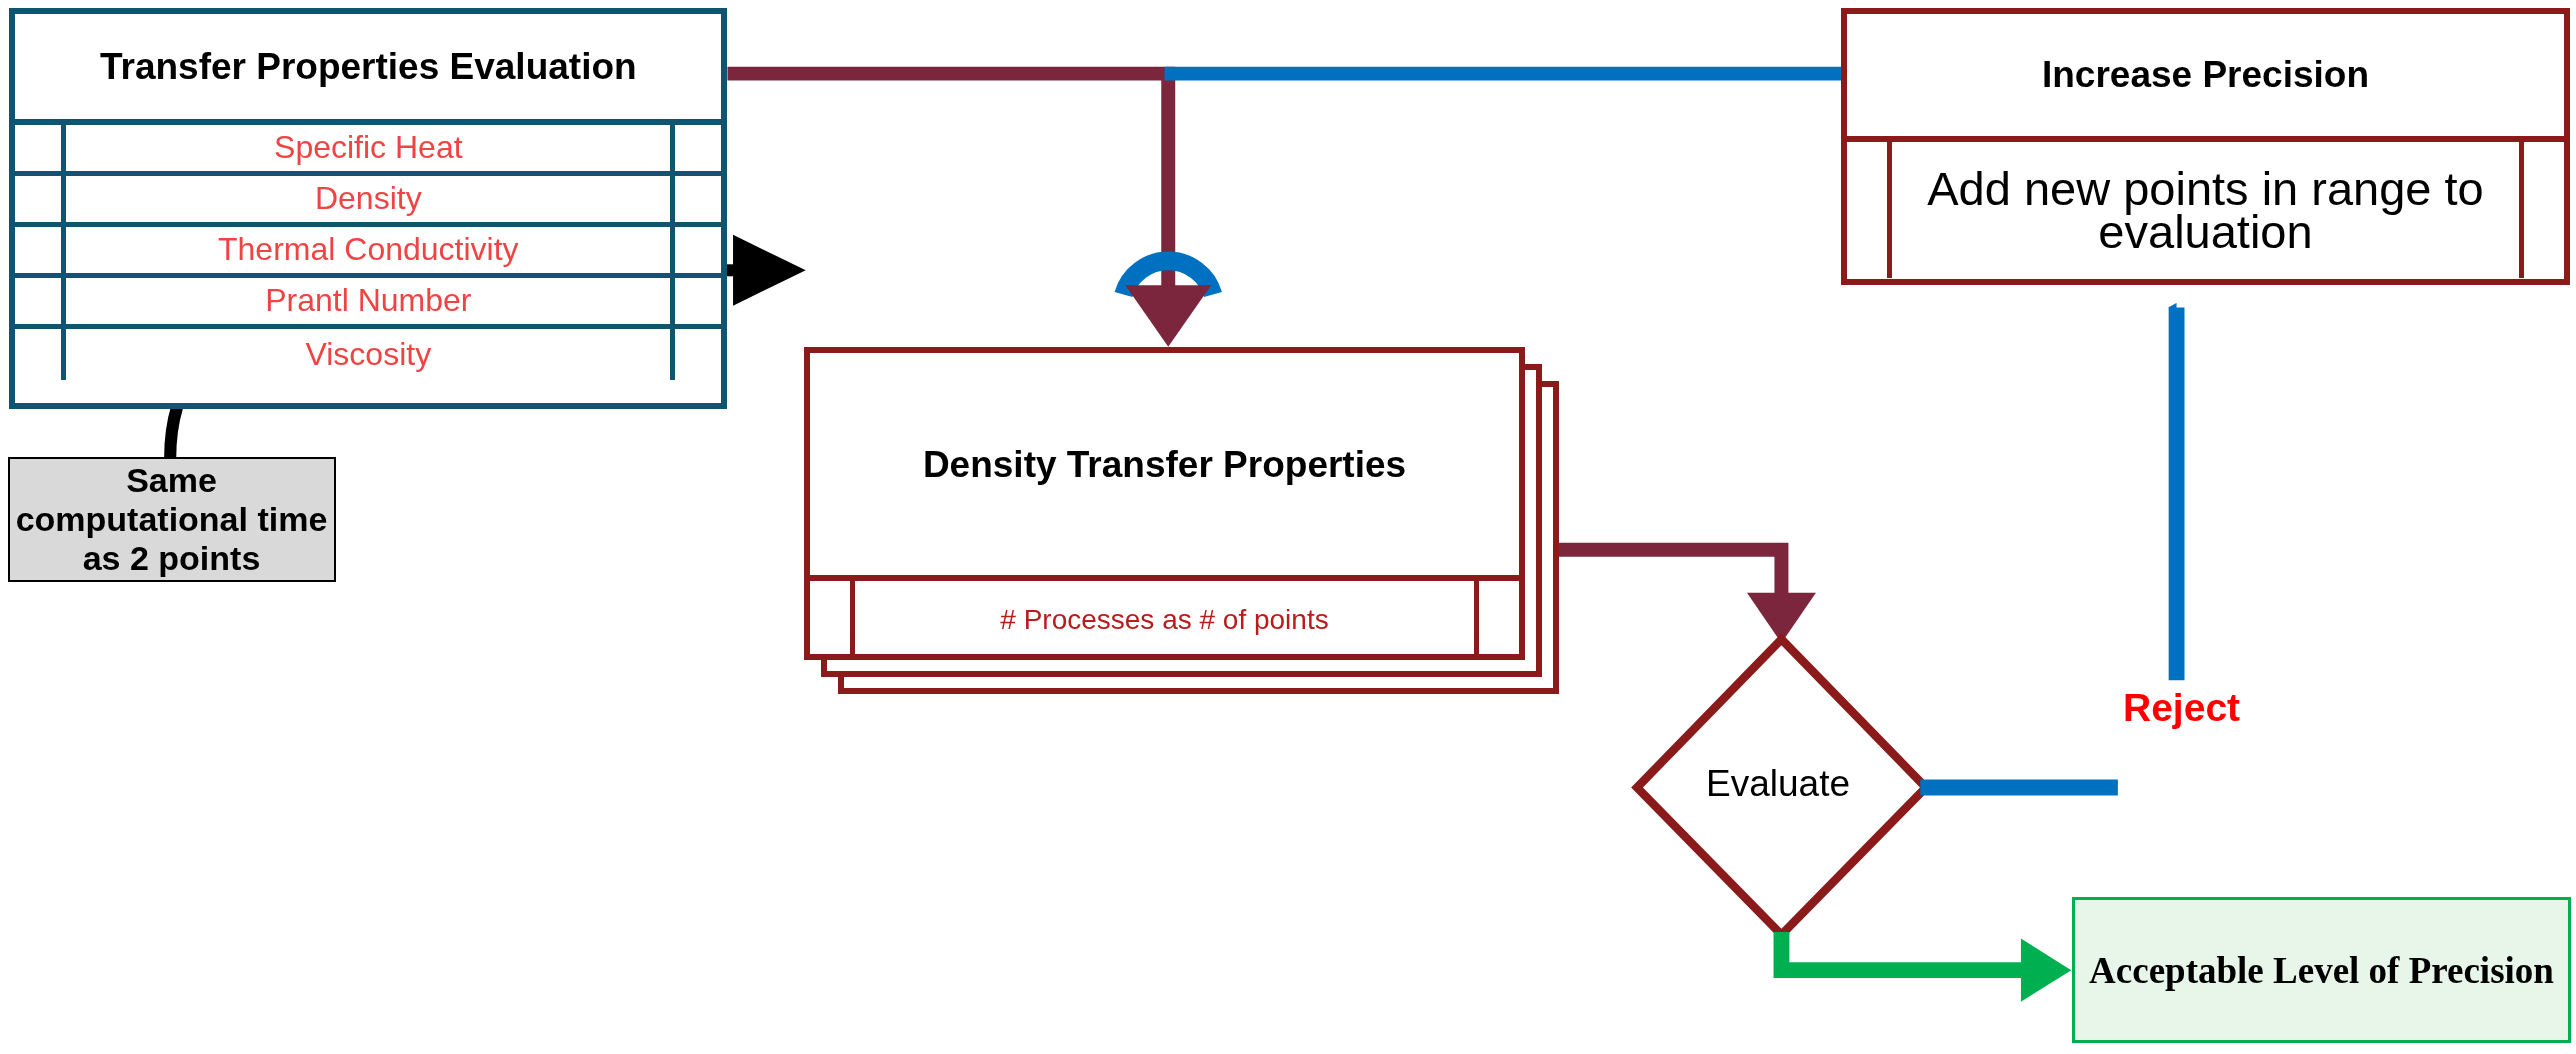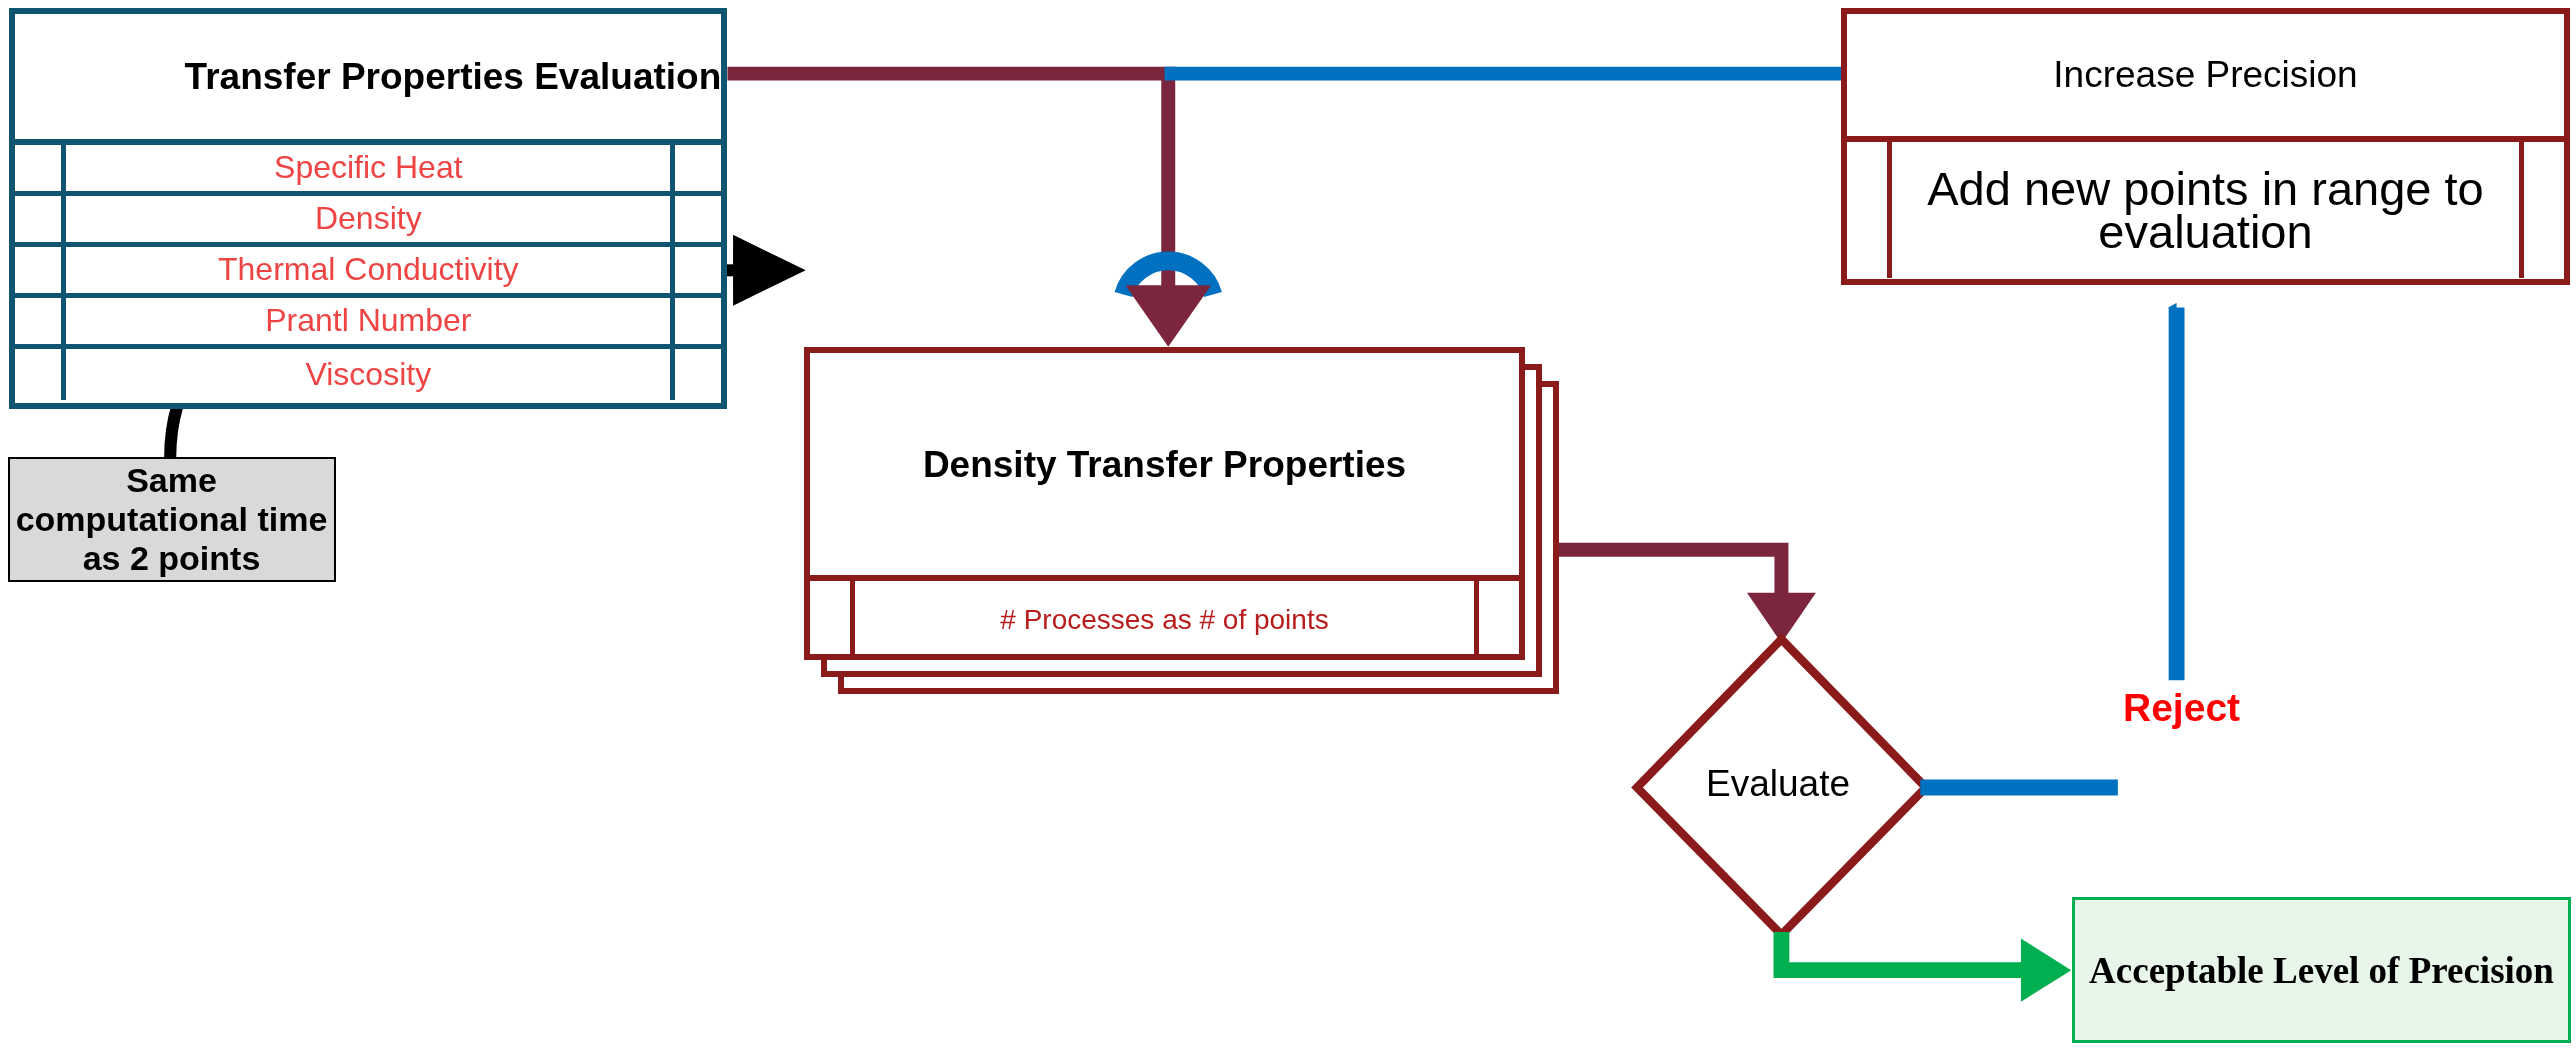--- a/index.html
+++ b/index.html
@@ -4,21 +4,21 @@
 <style>
   html,body{margin:0;padding:0;background:#ffffff;}
   body{font-family:"Liberation Sans", sans-serif;}
   #stage{position:relative;width:2576px;height:1054px;background:#ffffff;overflow:hidden;}
   svg.layer{position:absolute;left:0;top:0;width:2576px;height:1054px;}
 
   .node{position:absolute;box-sizing:border-box;}
 
   
   .tpe{left:9.3px;top:7.5px;width:718px;height:401px;border:6.5px solid #0f5571;background:#ffffff;}
-  .tpe-header{height:131px;display:flex;align-items:center;justify-content:flex-end;
+  .tpe-header{height:111px;display:flex;align-items:center;justify-content:center;
       border-bottom:6.5px solid #0f5571;box-sizing:border-box;}
   .tpe-header span{font-weight:bold;font-size:37px;line-height:39px;text-align:center;color:#000;}
   .tpe-rows{display:flex;flex-direction:column;}
   .tpe-row{display:flex;height:51px;box-sizing:border-box;border-bottom:5.6px solid #0f5571;}
   .tpe-row:last-child{border-bottom:none;}
   .tpe-cap{width:51px;border-right:5.6px solid #0f5571;box-sizing:border-box;}
   .tpe-mid{flex:1;display:flex;align-items:center;justify-content:center;box-sizing:border-box;}
   .tpe-mid span{font-size:32px;color:#ef4444;}
   .tpe-end{width:51px;border-left:5.6px solid #0f5571;box-sizing:border-box;}
 
@@ -35,21 +35,21 @@
   .etp-row{display:flex;height:78px;box-sizing:border-box;}
   .etp-cap{width:45px;border-right:5.6px solid #8b1a1a;box-sizing:border-box;}
   .etp-mid{flex:1;display:flex;align-items:center;justify-content:center;}
   .etp-mid span{font-size:28px;color:#b91c1c;}
   .etp-end{width:45px;border-left:5.6px solid #8b1a1a;box-sizing:border-box;}
 
   
   .inc{left:1841px;top:7.5px;width:729px;height:277px;border:6.5px solid #8b1a1a;background:#fff;}
   .inc-header{height:128px;display:flex;align-items:center;justify-content:center;
       border-bottom:6.5px solid #8b1a1a;box-sizing:border-box;}
-  .inc-header span{font-weight:normal;font-size:37px;color:#000;}
+  .inc-header span{font-weight:bold;font-size:37px;color:#000;}
   .inc-row{display:flex;height:136px;box-sizing:border-box;}
   .inc-cap{width:45px;border-right:5.6px solid #8b1a1a;box-sizing:border-box;}
   .inc-mid{flex:1;display:flex;align-items:center;justify-content:center;}
   .inc-mid span{font-size:47px;line-height:43px;text-align:center;color:#000;}
   .inc-end{width:45px;border-left:5.6px solid #8b1a1a;box-sizing:border-box;}
 
   
   .gray{left:7.5px;top:457px;width:328px;height:125px;background:#d9d9d9;border:2.8px solid #000;
       display:flex;align-items:center;justify-content:center;}
   .gray span{font-weight:bold;font-size:34px;line-height:39px;text-align:center;color:#000;}

